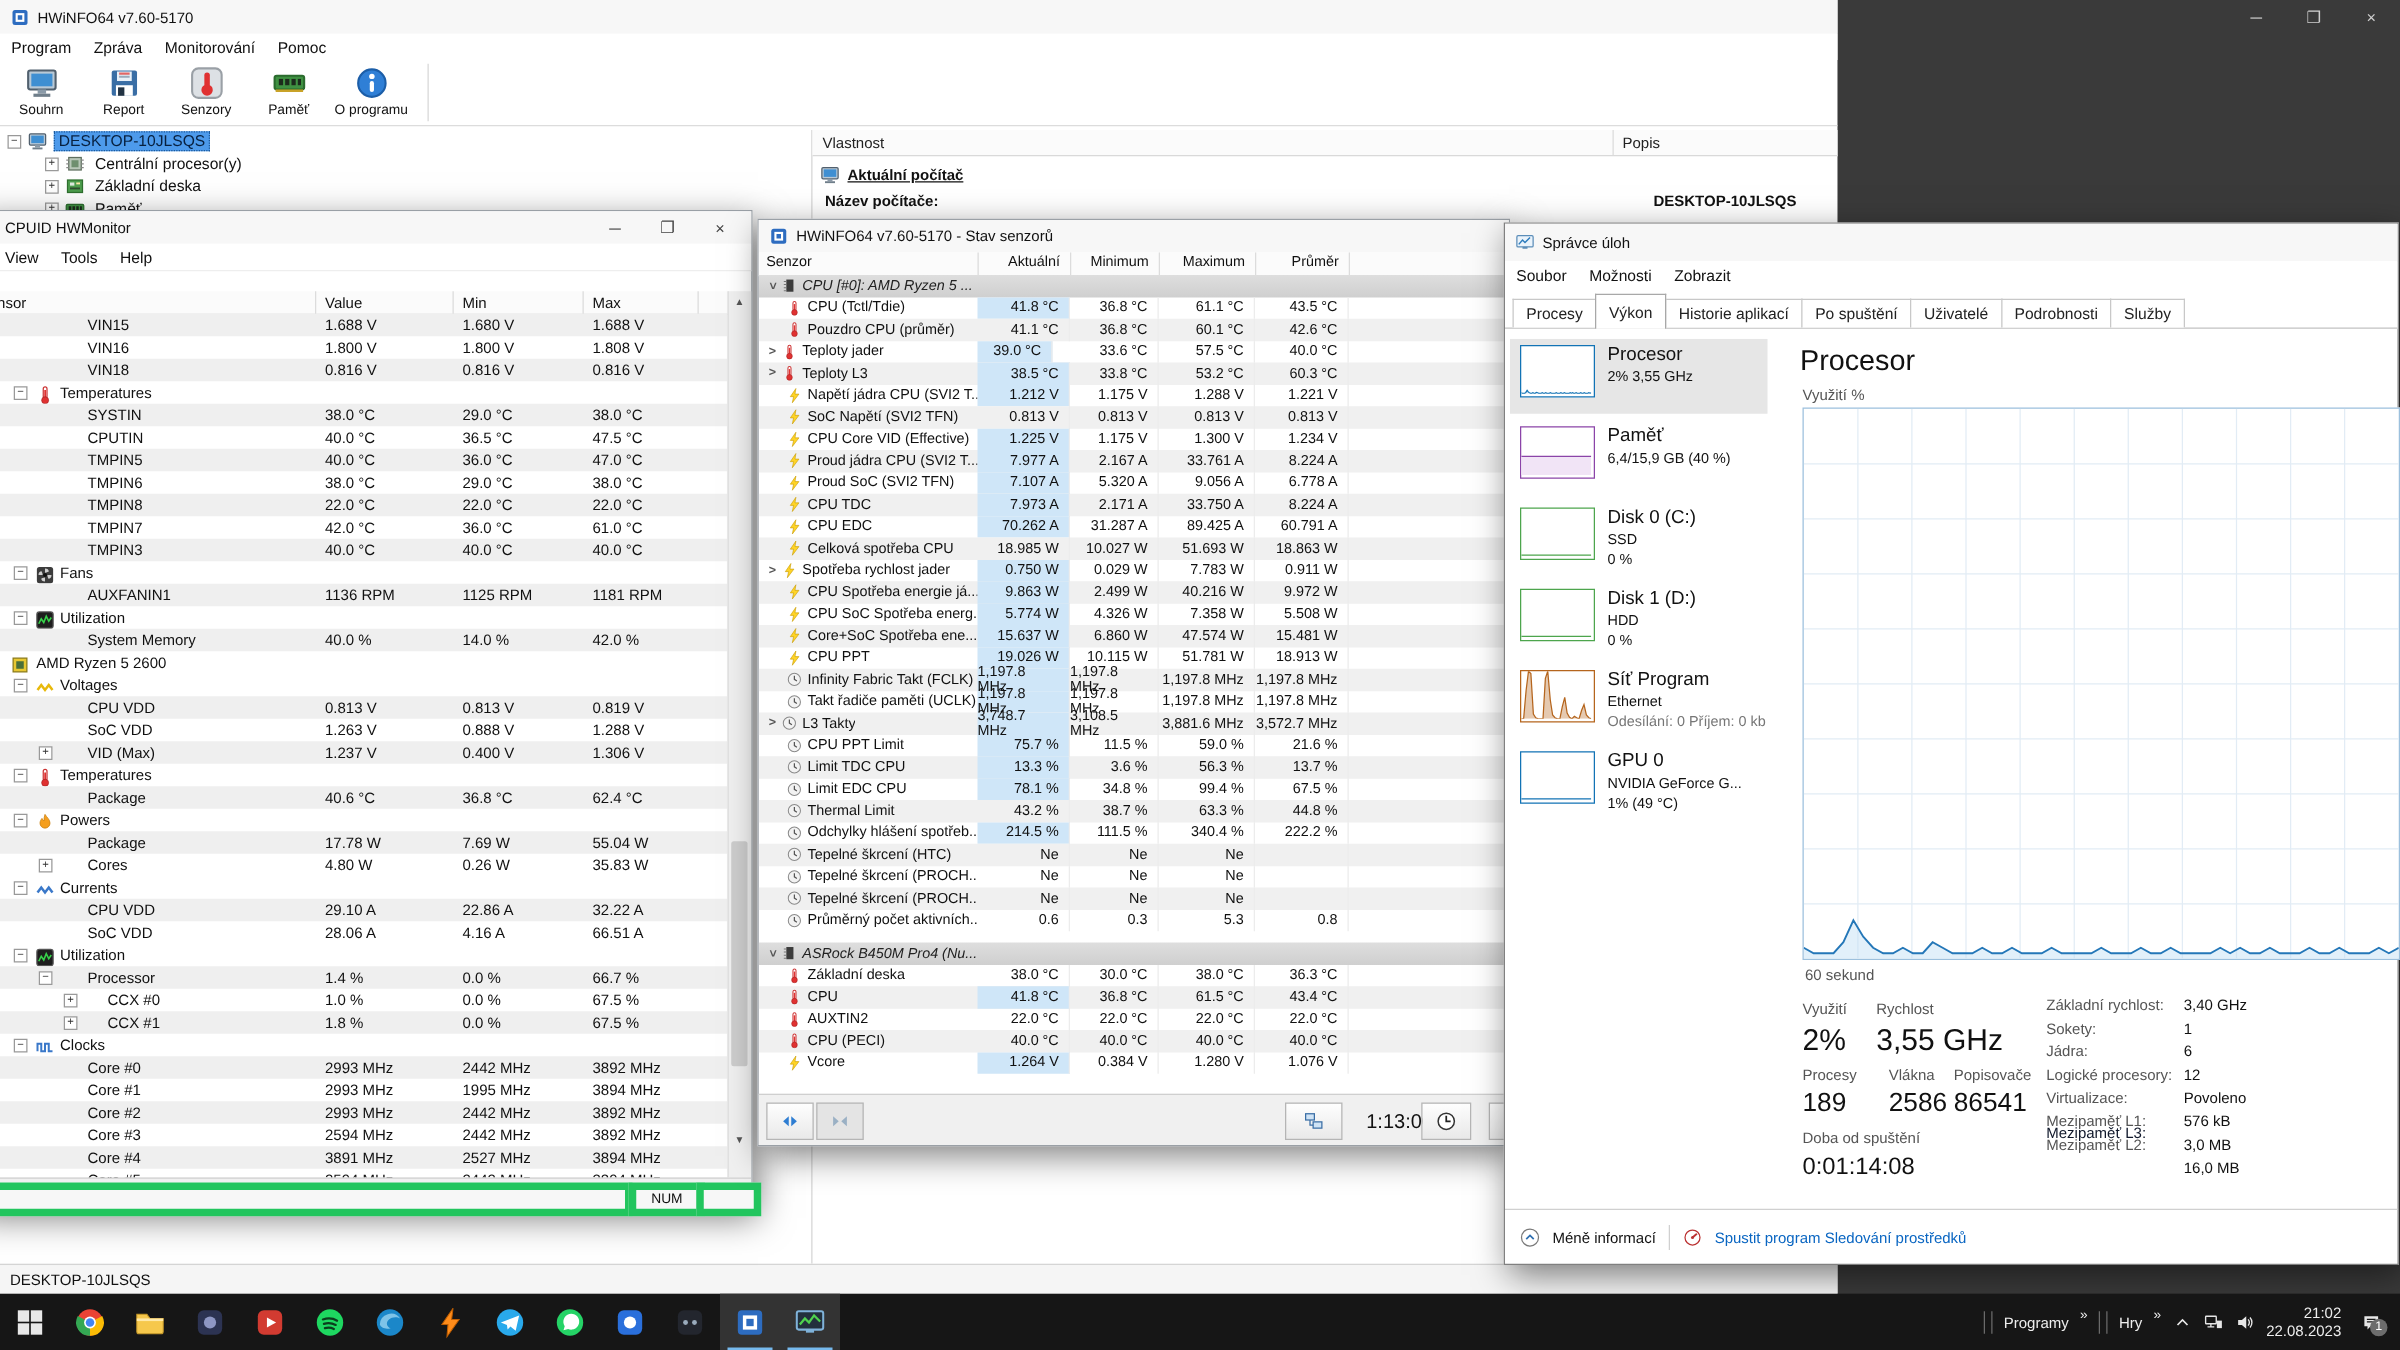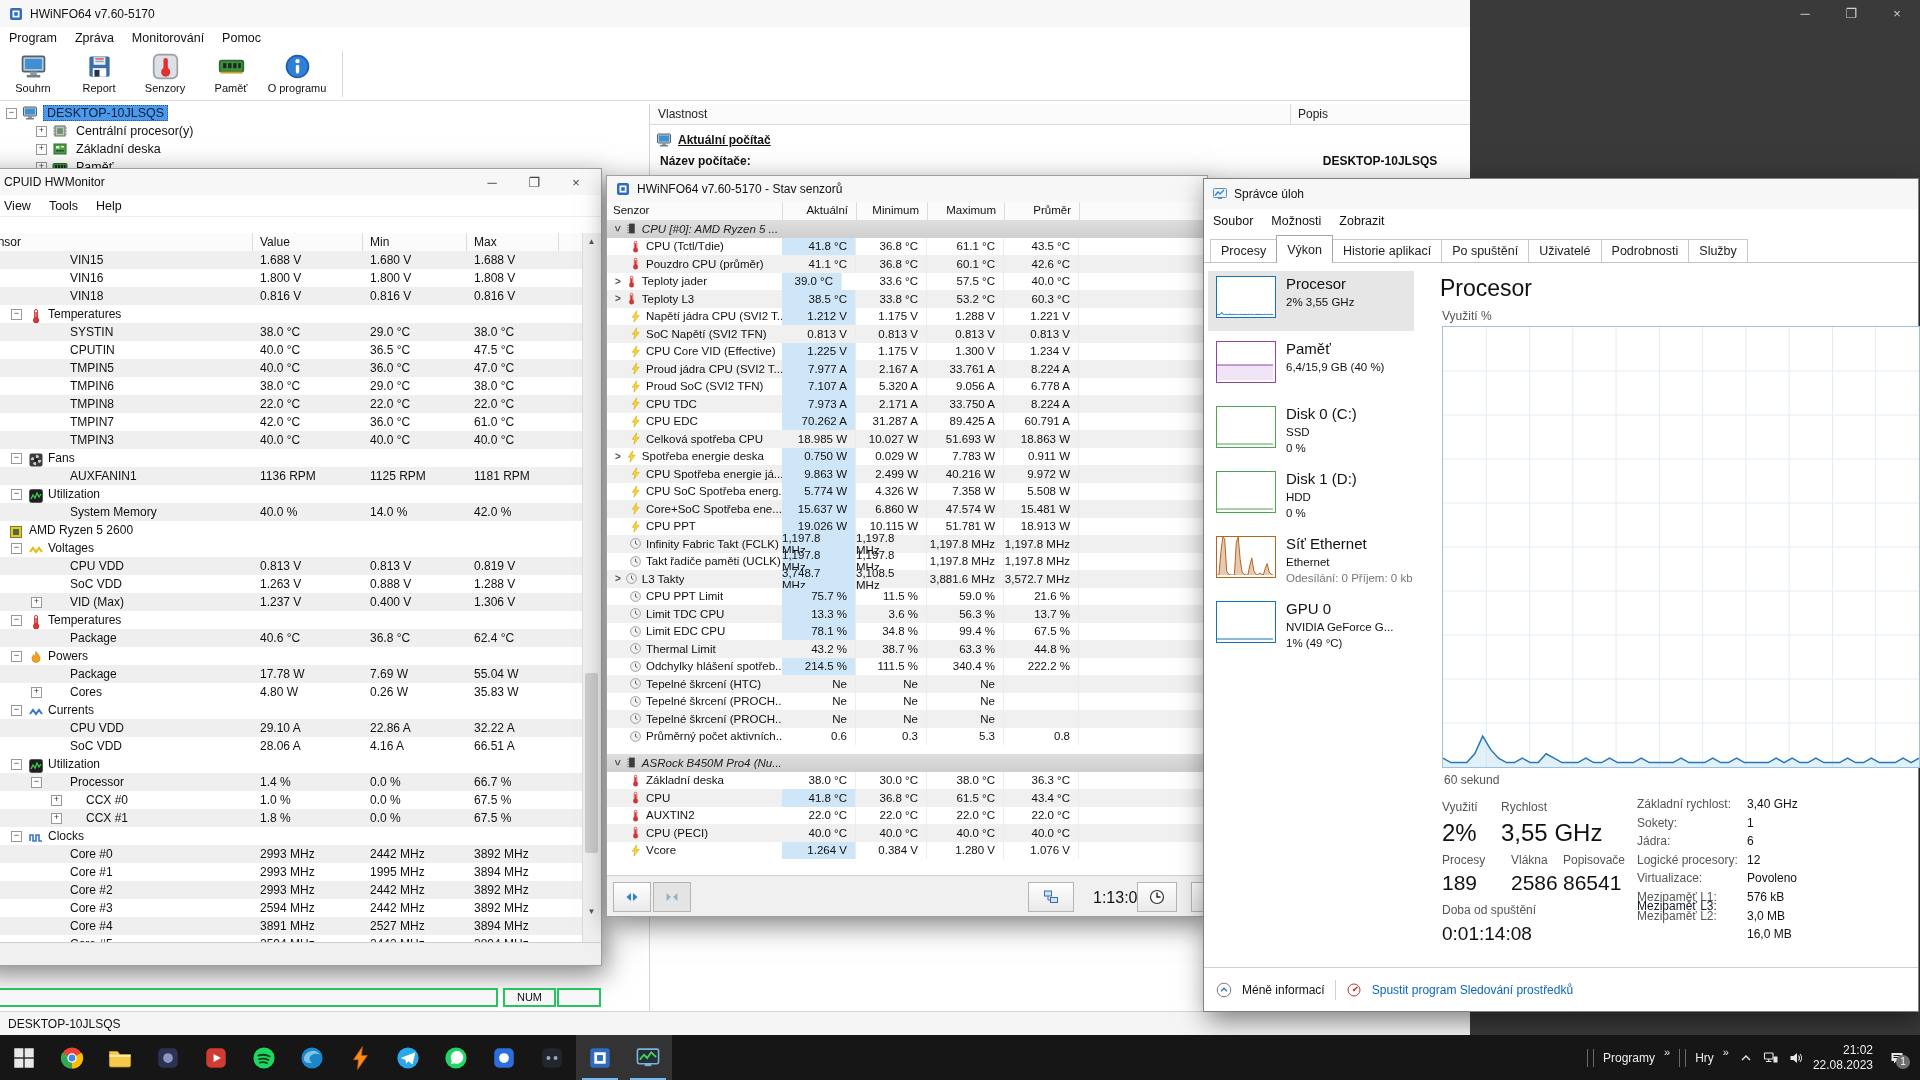--- a/index.html
+++ b/index.html
@@ -40,21 +40,21 @@
   #hwm .colhead span{position:absolute;top:2px;}
   #hwm .colhead i{position:absolute;top:0;width:1px;height:18px;background:#dcdcdc;}
   #hwmrows{position:absolute;left:0;top:82px;width:606px;height:702px;overflow:hidden;font-size:12px;}
   .hrow{position:relative;height:18px;}
   .hrow.gray{background:#efefef;}
   .hrow span{position:absolute;top:2px;white-space:nowrap;}
   #hwmsb{position:absolute;right:0px;top:64px;width:18px;height:709px;background:#f0f0f0;border-left:1px solid #dcdcdc;}
   #hwmsb .ar{position:absolute;left:0;width:17px;height:17px;text-align:center;font-size:8px;color:#555;line-height:17px;}
   #hwmsb .thumb{position:absolute;left:2px;width:13px;background:#cdcdcd;border-radius:2px;}
   #hwmstatus{position:absolute;left:0;bottom:0;width:100%;height:22px;background:#f0f0f0;border-top:1px solid #d0d0d0;font-size:11px;}
-  #hwmstatus .cell{position:absolute;top:3px;height:15px;border:2px solid #22c55e;background:#f7f7f7;text-align:center;line-height:15px;margin-top:42px;}
+  #hwmstatus .cell{position:absolute;top:3px;height:15px;border:6px solid #22c55e;background:#f7f7f7;text-align:center;line-height:15px;}
   
   #sens{left:606px;top:175px;width:600px;height:740px;border:1px solid #9aa0a6;}
   #sens .colhead{position:absolute;left:0;top:26px;width:100%;height:18px;background:#fbfbfb;border-bottom:1px solid #d0d0d0;font-size:11.5px;}
   #sens .colhead span{position:absolute;top:2px;}
   #sens .colhead i{position:absolute;top:0;width:1px;height:18px;background:#dcdcdc;}
   #sensrows{position:absolute;left:0;top:44px;width:100%;bottom:44px;overflow:hidden;font-size:11.5px;}
   .srow{position:relative;height:17.5px;}
   .srow.gray{background:#f0f0f0;}
   .srow .c{position:absolute;top:0;height:100%;display:flex;align-items:center;justify-content:flex-end;padding-right:8px;box-sizing:border-box;border-right:1px solid #ececec;}
   .srow .nm{position:absolute;top:0;height:100%;display:flex;align-items:center;gap:4px;white-space:nowrap;overflow:hidden;}
@@ -831,21 +831,21 @@
           <span class="c" style="left:397px;width:75px">18.863 W</span>
         </div>
         <div class="srow">
           <span class="nm" style="left:8px;max-width:167px">
             <span class="chev">&gt;</span>
             <span class="icw ">
               <svg viewBox="0 0 16 16">
                 <path d="M9.5 1 L4 9 h3.2 L6 15 L12.5 6.5 H8.6 Z" fill="#ffd427" stroke="#c79a00" stroke-width=".6"></path>
               </svg>
             </span>
-            <span>Spotřeba energie deska</span>
+            <span>Spotřeba rychlost jader</span>
           </span>
           <span class="c hl" style="left:175px;width:74px">0.750 W</span>
           <span class="c" style="left:249px;width:71px">0.029 W</span>
           <span class="c" style="left:320px;width:77px">7.783 W</span>
           <span class="c" style="left:397px;width:75px">0.911 W</span>
         </div>
         <div class="srow gray">
           <span class="nm" style="left:22px;max-width:153px">
             <span class="icw ">
               <svg viewBox="0 0 16 16">
@@ -1272,21 +1272,21 @@
             </svg></div>
           <div class="t1">Disk 1 (D:)</div>
           <div class="t2">HDD</div>
           <div class="t3">0 %</div>
         </div>
         <div class="tile" style="top:260px">
           <div class="mini" style="border:1px solid #b5651d"><svg viewBox="0 0 56 38" width="56" height="38" preserveAspectRatio="none">
               <polygon points="0,38 0.0,38.0 1.9,38.0 3.9,15.2 5.8,0.0 7.7,1.9 9.7,34.2 11.6,37.2 13.5,38.0 15.4,38.0 17.4,38.0 19.3,5.7 21.2,0.0 23.2,22.8 25.1,35.0 27.0,37.2 29.0,38.0 30.9,38.0 32.8,28.5 34.8,20.9 36.7,33.4 38.6,36.9 40.6,38.0 42.5,36.1 44.4,37.2 46.3,38.0 48.3,31.2 50.2,26.6 52.1,35.0 54.1,37.2 56.0,38.0 56,38" fill="rgba(181,101,29,.35)"></polygon>
               <polyline points="0.0,38.0 1.9,38.0 3.9,15.2 5.8,0.0 7.7,1.9 9.7,34.2 11.6,37.2 13.5,38.0 15.4,38.0 17.4,38.0 19.3,5.7 21.2,0.0 23.2,22.8 25.1,35.0 27.0,37.2 29.0,38.0 30.9,38.0 32.8,28.5 34.8,20.9 36.7,33.4 38.6,36.9 40.6,38.0 42.5,36.1 44.4,37.2 46.3,38.0 48.3,31.2 50.2,26.6 52.1,35.0 54.1,37.2 56.0,38.0" fill="none" stroke="#b5651d" stroke-width="1"></polyline>
             </svg></div>
-          <div class="t1">Síť Ethernet</div>
+          <div class="t1">Síť Program</div>
           <div class="t2">Ethernet</div>
           <div class="t3 dim">Odesílání: 0 Příjem: 0 kb</div>
         </div>
         <div class="tile" style="top:325px">
           <div class="mini" style="border:1px solid #1273b5"><svg viewBox="0 0 56 38" width="56" height="38">
               <line x1="0" y1="37" x2="56" y2="37" stroke="#1273b5" stroke-width="1"></line>
             </svg></div>
           <div class="t1">GPU 0</div>
           <div class="t2">NVIDIA GeForce G...</div>
           <div class="t3">1% (49 °C)</div>

